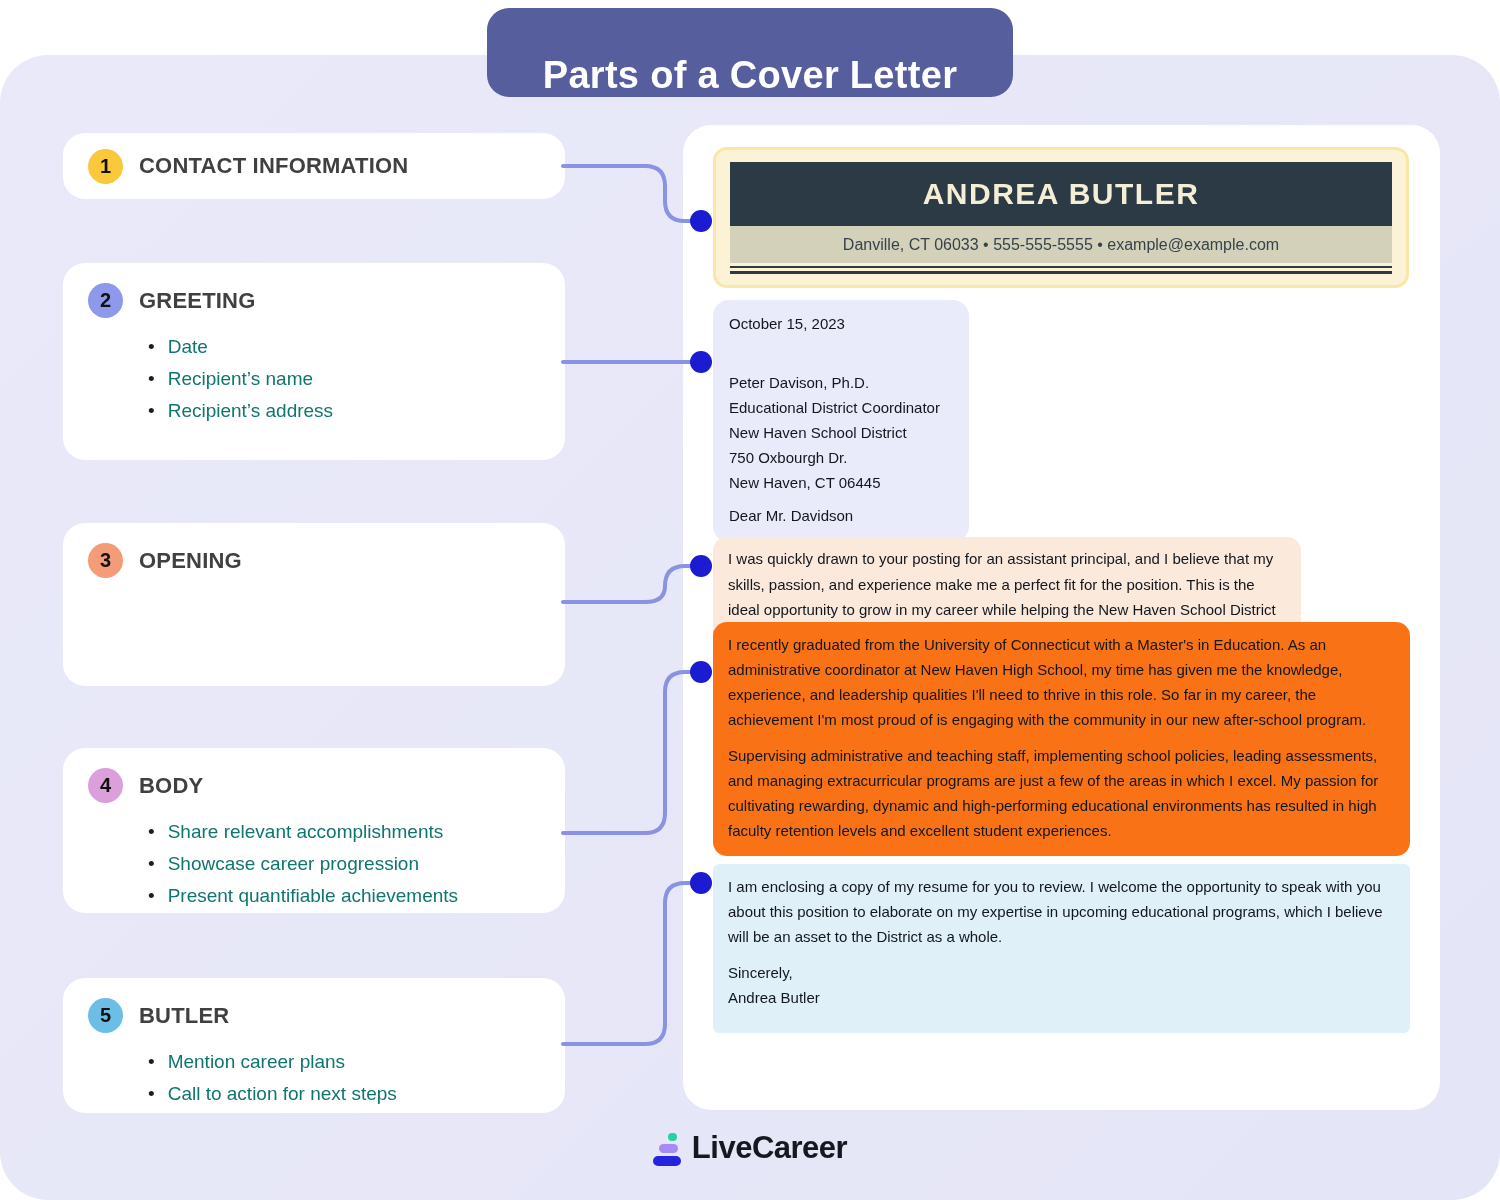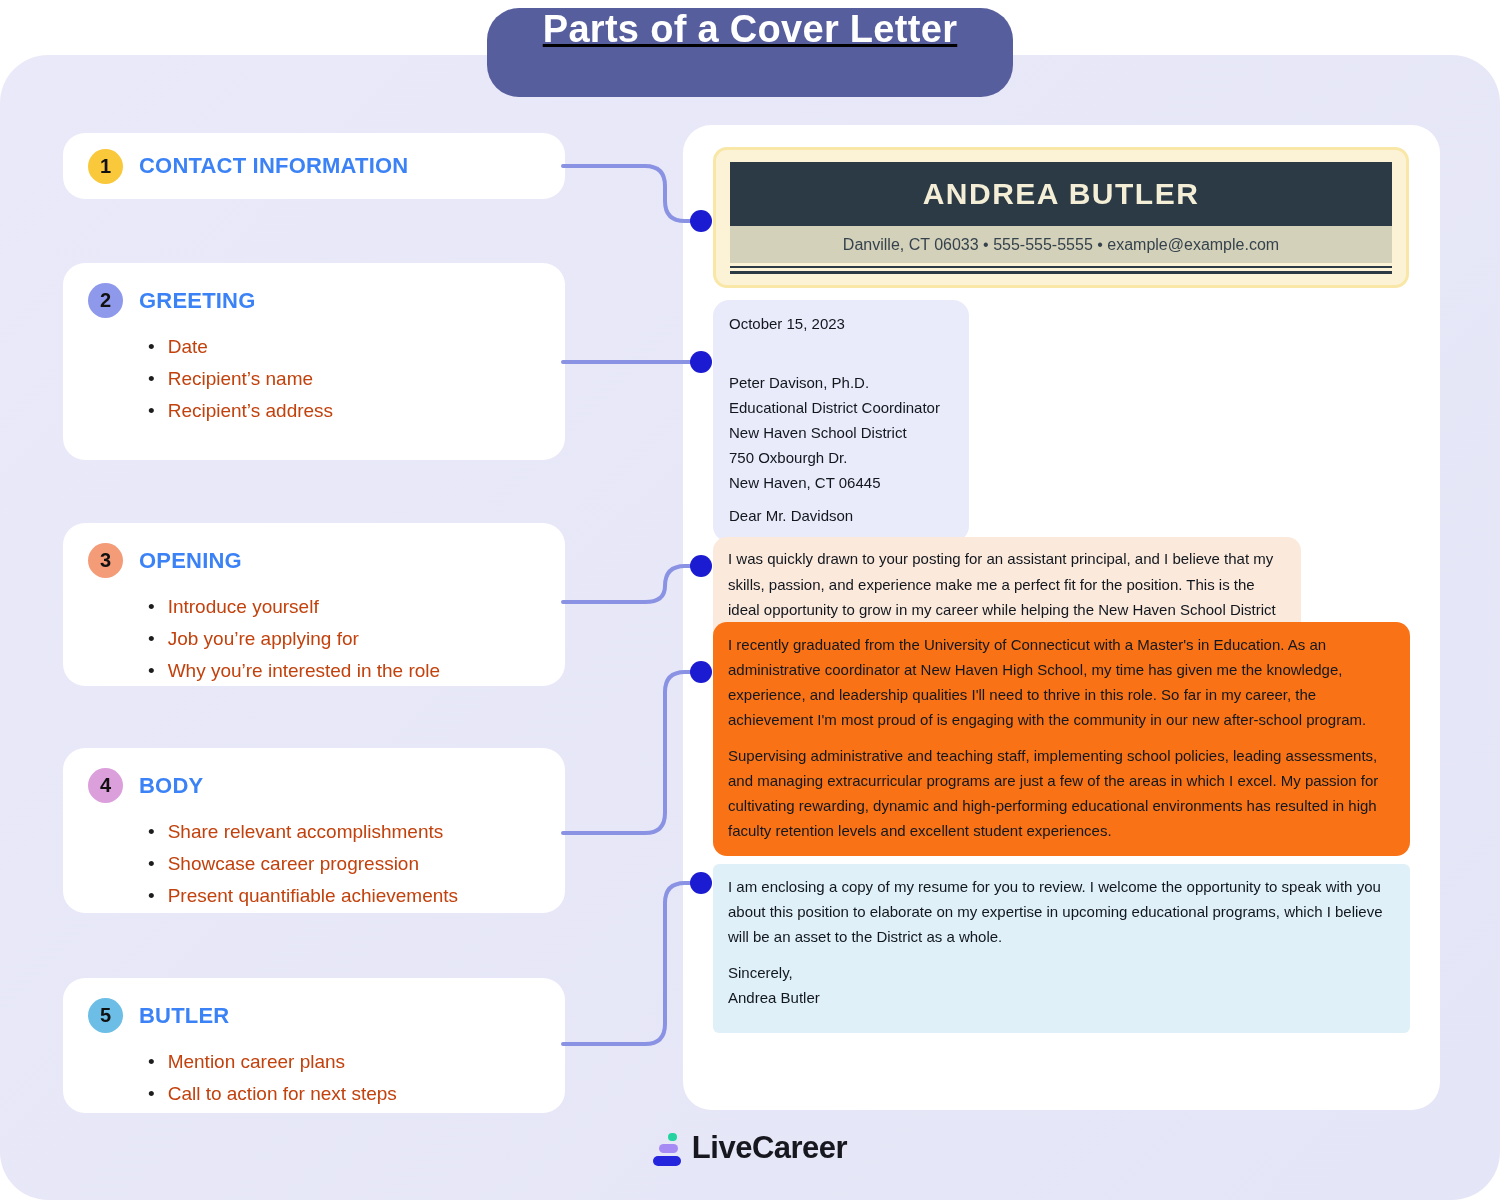--- a/index.html
+++ b/index.html
@@ -7,34 +7,34 @@
                font-family: "Liberation Sans", sans-serif; }
   .stage { position: relative; width: 1500px; height: 1200px; }
 
   
   .bg-panel { position: absolute; left: 0; top: 55px; width: 1500px; height: 1145px;
               background: linear-gradient(135deg, #e9e9f9 0%, #e4e5f6 100%);
               border-radius: 48px; z-index: 0; }
 
   
   .title-banner { position: absolute; left: 487px; top: 8px; width: 526px; height: 89px;
-                  background: #575e9e; border-radius: 32px; z-index: 6;
-                  display: flex; align-items: flex-start; justify-content: center; text-decoration: underline; }
+                  background: #575e9e; border-radius: 22px; z-index: 6;
+                  display: flex; align-items: flex-end; justify-content: center; }
   .title-banner span { color: #ffffff; font-size: 38px; font-weight: 700; letter-spacing: 0.3px; }
 
   
   .card { position: absolute; left: 63px; width: 502px; background: #ffffff;
           border-radius: 22px; z-index: 2; }
   .card-head { display: flex; align-items: center; gap: 16px; }
   .num-circle { width: 35px; height: 35px; border-radius: 50%; flex: 0 0 35px;
                 display: flex; align-items: center; justify-content: center;
                 font-size: 20px; font-weight: 700; color: #111111; }
-  .card-title { font-size: 22px; font-weight: 800; color: #3b82f6; letter-spacing: 0.2px; }
+  .card-title { font-size: 22px; font-weight: 800; color: #404040; letter-spacing: 0.2px; }
   .card ul { list-style: none; margin: 13px 0 0 60px; }
-  .card li { font-size: 19px; line-height: 32px; color: #c2410c; }
+  .card li { font-size: 19px; line-height: 32px; color: #0f766e; }
   .card li::before { content: "•"; margin-right: 13px; color: #1d1d1f; }
 
   #card-contact  { top: 133px; height: 66px; display: flex; align-items: center; padding-left: 25px; }
   #card-greeting { top: 263px; height: 197px; padding: 20px 20px 0 25px; }
   #card-opening  { top: 523px; height: 163px; padding: 20px 20px 0 25px; }
   #card-body     { top: 748px; height: 165px; padding: 20px 20px 0 25px; }
   #card-closing  { top: 978px; height: 135px; padding: 20px 20px 0 25px; }
 
   
   .connector-svg { position: absolute; left: 0; top: 0; width: 1500px; height: 1200px;
@@ -100,25 +100,20 @@
       <li>Recipient’s name</li>
       <li>Recipient’s address</li>
     </ul>
   </div>
 
   <div class="card" id="card-opening">
     <div class="card-head">
       <div class="num-circle" style="background-color: rgb(244, 155, 120);">3</div>
       <div class="card-title">OPENING</div>
     </div>
-    <ul>
-      <li>Introduce yourself</li>
-      <li>Job you’re applying for</li>
-      <li>Why you’re interested in the role</li>
-    </ul>
   </div>
 
   <div class="card" id="card-body">
     <div class="card-head">
       <div class="num-circle" style="background-color: rgb(219, 159, 219);">4</div>
       <div class="card-title">BODY</div>
     </div>
     <ul>
       <li>Share relevant accomplishments</li>
       <li>Showcase career progression</li>

